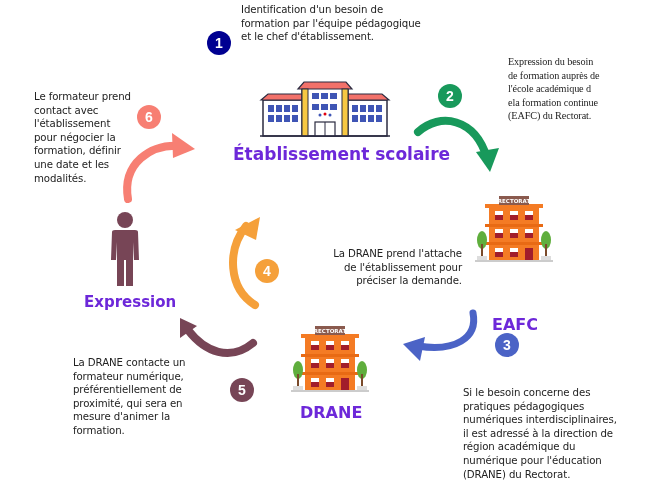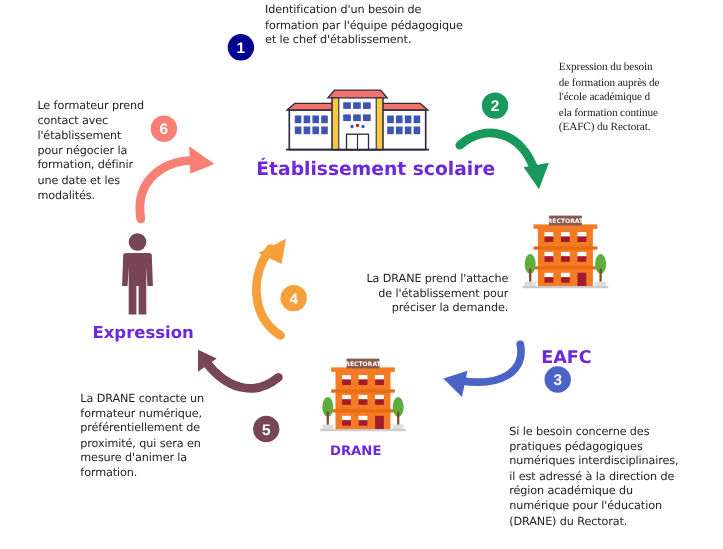--- a/index.html
+++ b/index.html
@@ -195,19 +195,19 @@
       <rect x="46" y="54" width="8" height="12"></rect>
     </g>
   <ellipse cx="3" cy="46" rx="5" ry="9" fill="#5fae3d"></ellipse>
     <rect x="2" y="50" width="2" height="14" fill="#7a4a2a"></rect>
     <rect x="-2" y="62" width="10" height="5" fill="#ddd"></rect>
   <ellipse cx="67" cy="46" rx="5" ry="9" fill="#5fae3d"></ellipse>
     <rect x="66" y="50" width="2" height="14" fill="#7a4a2a"></rect>
     <rect x="62" y="62" width="10" height="5" fill="#ddd"></rect>
   <rect x="-4" y="66" width="78" height="2" fill="#ccc"></rect>
 </svg>
-<div class="abs title" style="left:300px;top:403px;font-size:12px;text-align:right;">DRANE</div>
+<div class="abs title" style="left:300px;top:403px;font-size:16px;text-align:right;">DRANE</div>
 
 <svg width="40" height="76" style="left:105px;top:212px;" viewBox="0 0 40 76">
   <circle cx="20" cy="8" r="8" fill="#774556"></circle>
   <path d="M7,20 Q7,18 10,18 L30,18 Q33,18 33,20 L34,48 L29,48 L28,30 L28,74 L21,74 L21,48 L19,48 L19,74 L12,74 L12,30 L11,48 L6,48 Z" fill="#774556"></path>
 </svg>
 <div class="abs title" style="left:84px;top:293px;font-size:15px;">Expression</div>
 
 </body></html>

